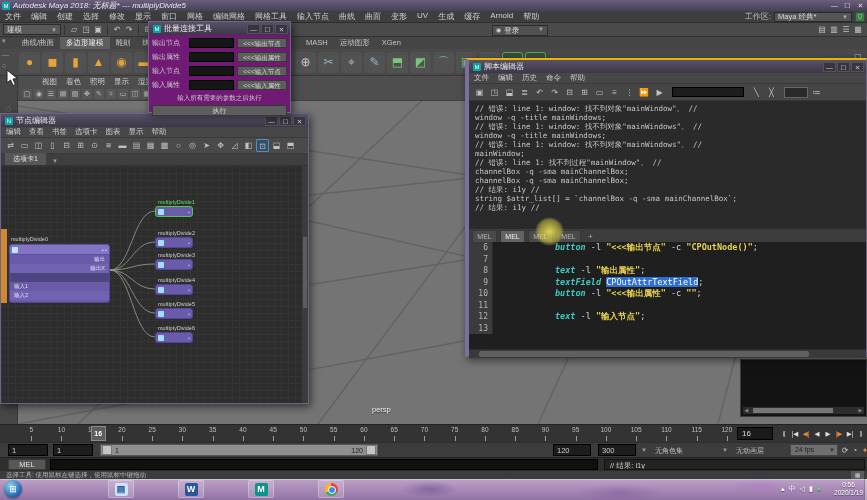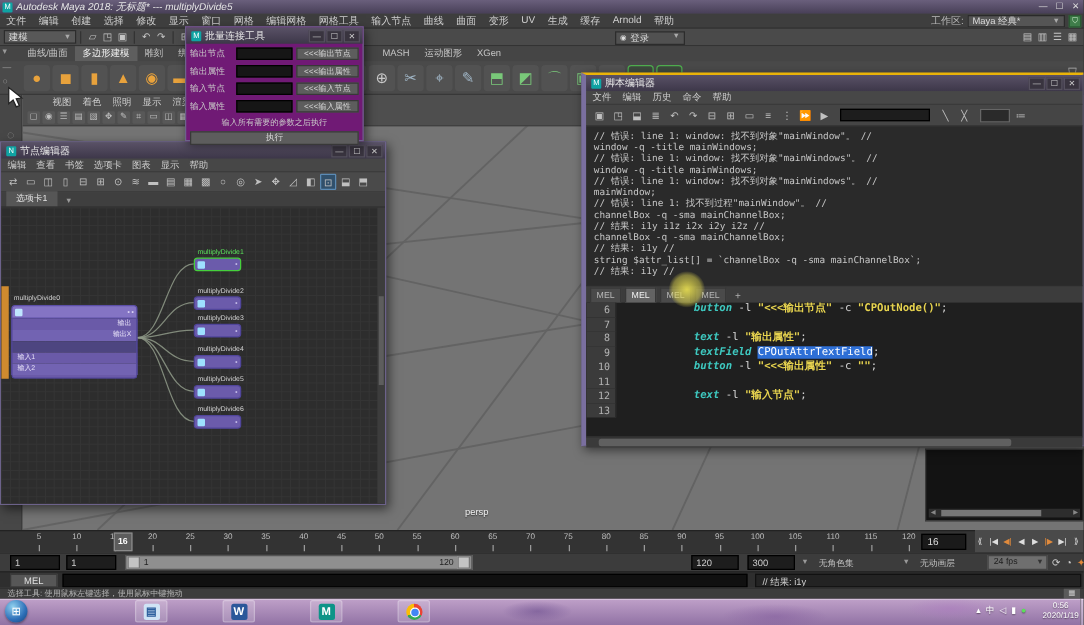--- a/index.html
+++ b/index.html
@@ -127,21 +127,21 @@
   #se-hscroll { height:9px; background:#3a3a3a; position:relative; border-top:1px solid #2c2c2c; }
   #se-hscroll .thumb { position:absolute; left:10px; top:1px; width:330px; height:6px; background:#606060; border-radius:2px; }
 
   
   #black-panel { position:absolute; left:740px; top:359px; width:127px; height:58px; background:#131313; border:1px solid #3c3c3c; z-index:3; }
   #bp-scroll { position:absolute; left:2px; right:2px; bottom:2px; height:7px; background:#2d2d2d; }
   #bp-scroll .thumb { position:absolute; left:10px; top:1px; width:80px; height:5px; background:#777; }
   #bp-scroll .ar { position:absolute; top:0; width:7px; height:7px; color:#888; font-size:5px; line-height:7px; text-align:center; }
 
   
-  #timeline { position:absolute; left:0; top:424px; width:780px; height:18px; background:#333333; border-top:1px solid #222; }
+  #timeline { position:absolute; left:0; top:424px; width:867px; height:18px; background:#333333; border-top:1px solid #222; }
   .tick { position:absolute; top:1px; color:#bfbfbf; font-size:6.5px; transform:translateX(-50%); }
   .tickmark { position:absolute; bottom:1px; width:1px; height:5px; background:#9a9a9a; }
   #cur-frame-box { position:absolute; top:1px; width:15px; height:15px; background:#5d5d5d; border:1px solid #8a8a8a; color:#fff; font-size:7px; font-weight:bold; text-align:center; line-height:13px; }
   #frame-field { position:absolute; left:737px; top:2px; width:36px; height:13px; background:#1a1a1a; border:1px solid #000; color:#ddd; font-size:8px; padding:1px 0 0 4px; }
   #playback { position:absolute; left:779px; top:2px; display:flex; gap:1px; }
   .pb-btn { width:10px; height:13px; color:#ddd; font-size:6.5px; line-height:13px; text-align:center; }
   .pb-btn.accent { color:#e08a3c; }
 
   #range-row { position:absolute; left:0; top:442px; width:867px; height:15px; background:#3c3c3c; border-top:1px solid #2d2d2d; }
   .rr-field { position:absolute; top:1px; height:12px; background:#1d1d1d; border:1px solid #000; color:#ccc; font-size:7.5px; padding:1px 0 0 3px; }
@@ -559,21 +559,20 @@
       </div>
     <div id="se-history">
         <div class="h-line">// 错误: line 1: window: 找不到对象"mainWindow"。 //</div>
         <div class="h-line">window -q -title mainWindows;</div>
         <div class="h-line">// 错误: line 1: window: 找不到对象"mainWindows"。 //</div>
         <div class="h-line">window -q -title mainWindows;</div>
         <div class="h-line">// 错误: line 1: window: 找不到对象"mainWindows"。 //</div>
         <div class="h-line">mainWindow;</div>
         <div class="h-line">// 错误: line 1: 找不到过程"mainWindow"。 //</div>
         <div class="h-line">channelBox -q -sma mainChannelBox;</div>
-        <div class="h-line">// 结果: i1y i1z i2x i2y i2z //</div>
         <div class="h-line">channelBox -q -sma mainChannelBox;</div>
         <div class="h-line">// 结果: i1y //</div>
         <div class="h-line">string $attr_list[] = `channelBox -q -sma mainChannelBox`;</div>
         <div class="h-line">// 结果: i1y //</div>
       </div>
     <div id="se-tabs">
         <div class="se-tab">MEL</div>
         <div class="se-tab active">MEL</div>
         <div class="se-tab">MEL</div>
         <div class="se-tab">MEL</div>

